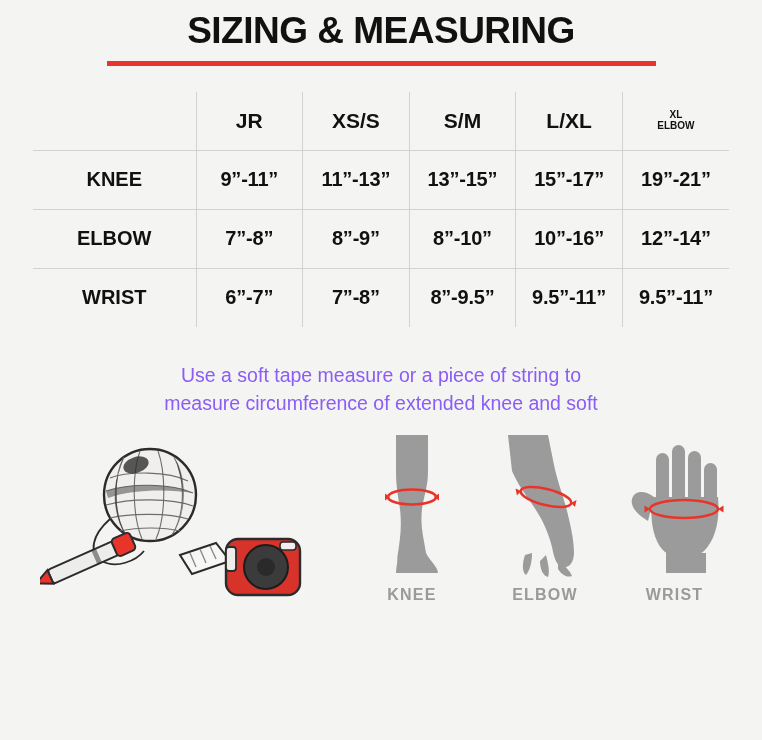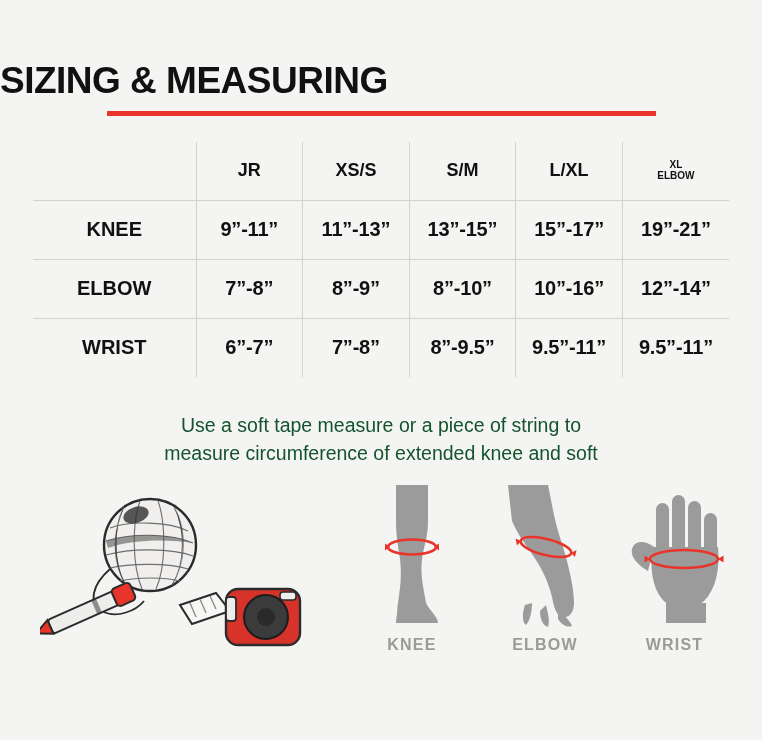--- a/index.html
+++ b/index.html
@@ -17,23 +17,22 @@
   .page {
     position: relative;
     width: 762px;
     height: 740px;
     background: #f4f4f2;
     box-sizing: border-box;
   }
 
   
   .title-block {
-    text-align: left;
-    padding-top: 34px;
-    margin-top: 28px;
+    text-align: center;
+    padding-top: 12px;
   }
   .title {
     font-size: 37px;
     font-weight: bold;
     letter-spacing: -0.5px;
     line-height: 1.05;
     color: #111;
     margin: 0;
   }
   .title-rule {
@@ -71,21 +70,21 @@
     border-bottom: none;
   }
   col.c0 { width: 163px; }
   col.cx { width: 106.6px; }
 
   .corner-cell {
     border-bottom: 1px solid #d2d2ce;
     border-right: 1px solid #d2d2ce;
   }
   th.col-head {
-    font-size: 18px;
+    font-size: 21px;
     letter-spacing: 0px;
   }
   th.col-head.two-line {
     font-size: 10px;
     line-height: 1.08;
   }
   th.col-head.two-line .l1 { display:block; }
   th.col-head.two-line .l2 { display:block; }
 
   td.row-head {
@@ -97,21 +96,21 @@
     font-size: 20px;
     letter-spacing: -0.2px;
   }
 
   
   .instructions {
     margin: 34px 40px 0 40px;
     text-align: center;
     font-size: 19.5px;
     line-height: 1.45;
-    color: #14532d;
+    color: #8b5cf6;
   }
   .instructions div { white-space: nowrap; }
 
   
   .illus-row {
     position: relative;
     margin-top: 18px;
     height: 200px;
   }
   .illus {

